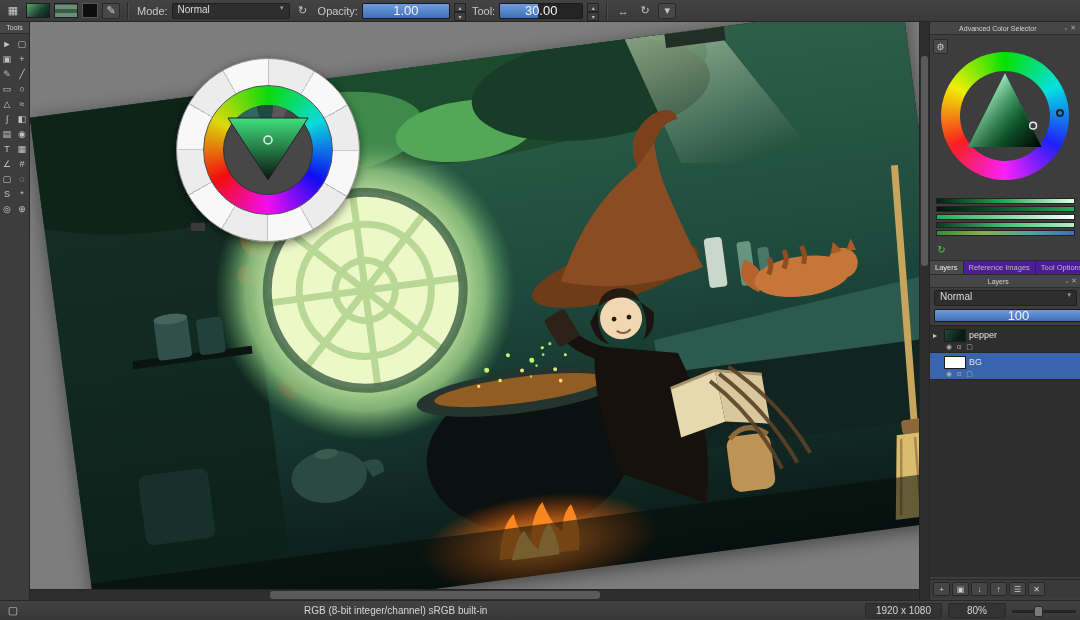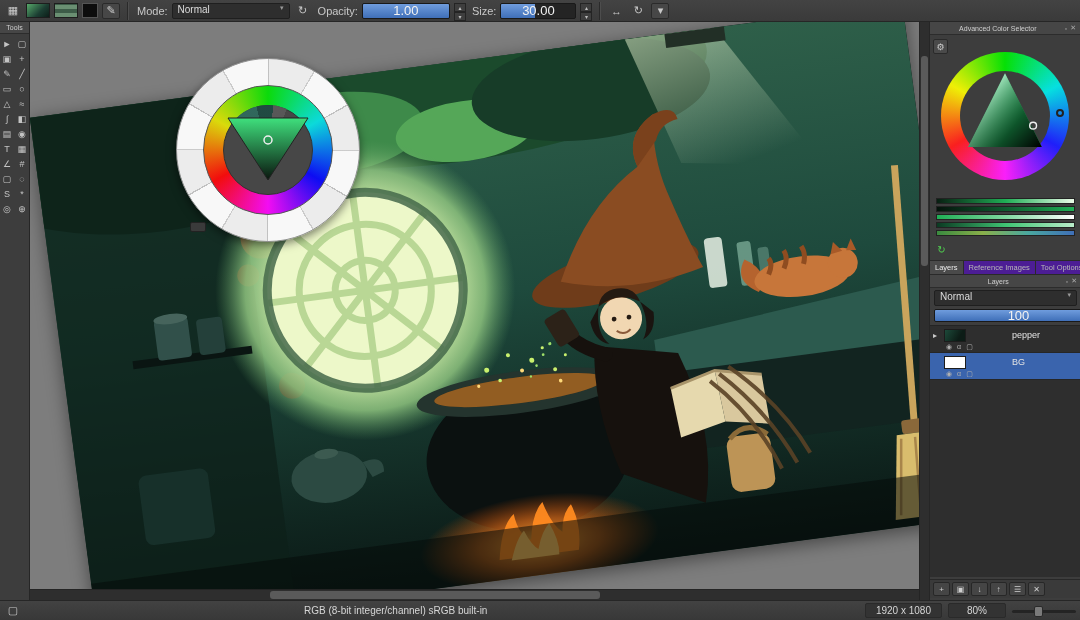--- a/index.html
+++ b/index.html
@@ -112,21 +112,21 @@
   #layers-opacity { position:absolute; left:4px; top:287px; width:169px; height:13px; }
   #layer-list { position:absolute; left:0; top:303px; width:151px; height:252px; background:#2e2e2e;
     border-top:1px solid #242424; }
   .layer-row { position:relative; height:27px; border-bottom:1px solid #262626; padding:2px 3px; }
   .layer-row.selected { background:#3a64ad; }
   .lr-line1 { display:flex; align-items:center; gap:3px; height:14px; }
   .lr-arrow { font-size:8px; color:#cccccc; width:8px; }
   .lr-thumb { width:22px; height:13px; border:1px solid #1c1c1c; }
   .thumb-pepper { background:linear-gradient(120deg,#1d4a3a,#0c1c16 70%); }
   .thumb-bg { background:#ffffff; }
-  .lr-name { font-size:9px; color:#e2e2e2;margin-left:43px; }
+  .lr-name { font-size:9px; color:#e2e2e2; }
   .lr-line2 { display:flex; align-items:center; gap:5px; padding-left:13px; height:9px; }
   .lr-mini { font-size:7px; color:#b0b0b0; line-height:9px; }
   #layer-buttons { position:absolute; left:0; top:557px; width:151px; height:19px;
     background:#3a3a3a; border-top:1px solid #282828; display:flex; align-items:center; gap:2px; padding:0 3px; }
   .lb { width:17px; height:14px; background:#454545; border:1px solid #272727; border-radius:2px;
     display:flex; align-items:center; justify-content:center; font-size:8px; color:#cfcfcf; }
   
   #status-bar { position:absolute; left:0; top:600px; width:1080px; height:20px;
     background:linear-gradient(#424242,#383838); border-top:1px solid #262626;
     display:flex; align-items:center; gap:6px; padding:0 4px; }
@@ -162,22 +162,22 @@
     <span class="tb-label">Opacity:</span>
     <div class="slider" style="width:88px">
       <div class="fill" style="width:100%"></div>
       <div class="val">1.00</div>
     </div>
     <div class="spin">
       <span>▴</span>
       <span>▾</span>
     </div>
 
-    <span class="tb-label">Size:</span>
-    <div class="slider" style="width:76px">
+    <span class="tb-label">Tool:</span>
+    <div class="slider" style="width:84px">
       <div class="fill" style="width:46%"></div>
       <div class="val">30.00</div>
     </div>
     <div class="spin">
       <span>▴</span>
       <span>▾</span>
     </div>
 
     <div class="tb-sep"></div>
     <div class="tb-icon">↔</div>

